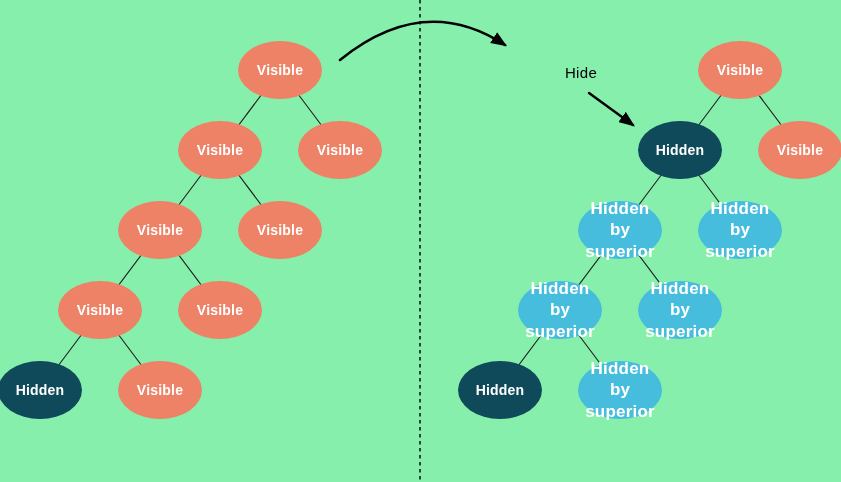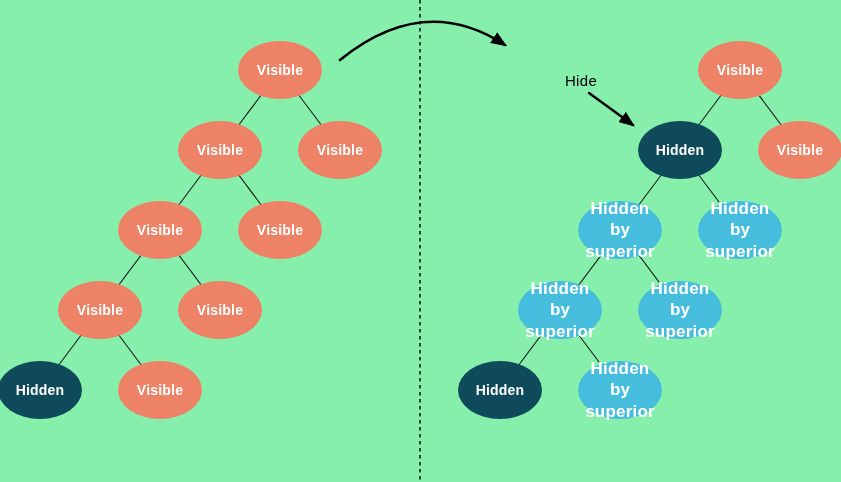--- a/index.html
+++ b/index.html
@@ -51,21 +51,21 @@
     padding: 0 4px;
     z-index: 1;
   }
   .node.hidden_by_superior {
     font-size: 17px;
     line-height: 1.25;
   }
   .hide-label {
     position: absolute;
     left: 561px;
-    top: 72px;
+    top: 64px;
     width: 40px;
     text-align: center;
     font-size: 15px;
     font-weight: 400;
     color: #000000;
     letter-spacing: 0.3px;
     z-index: 2;
   }
 </style>
 </head>

